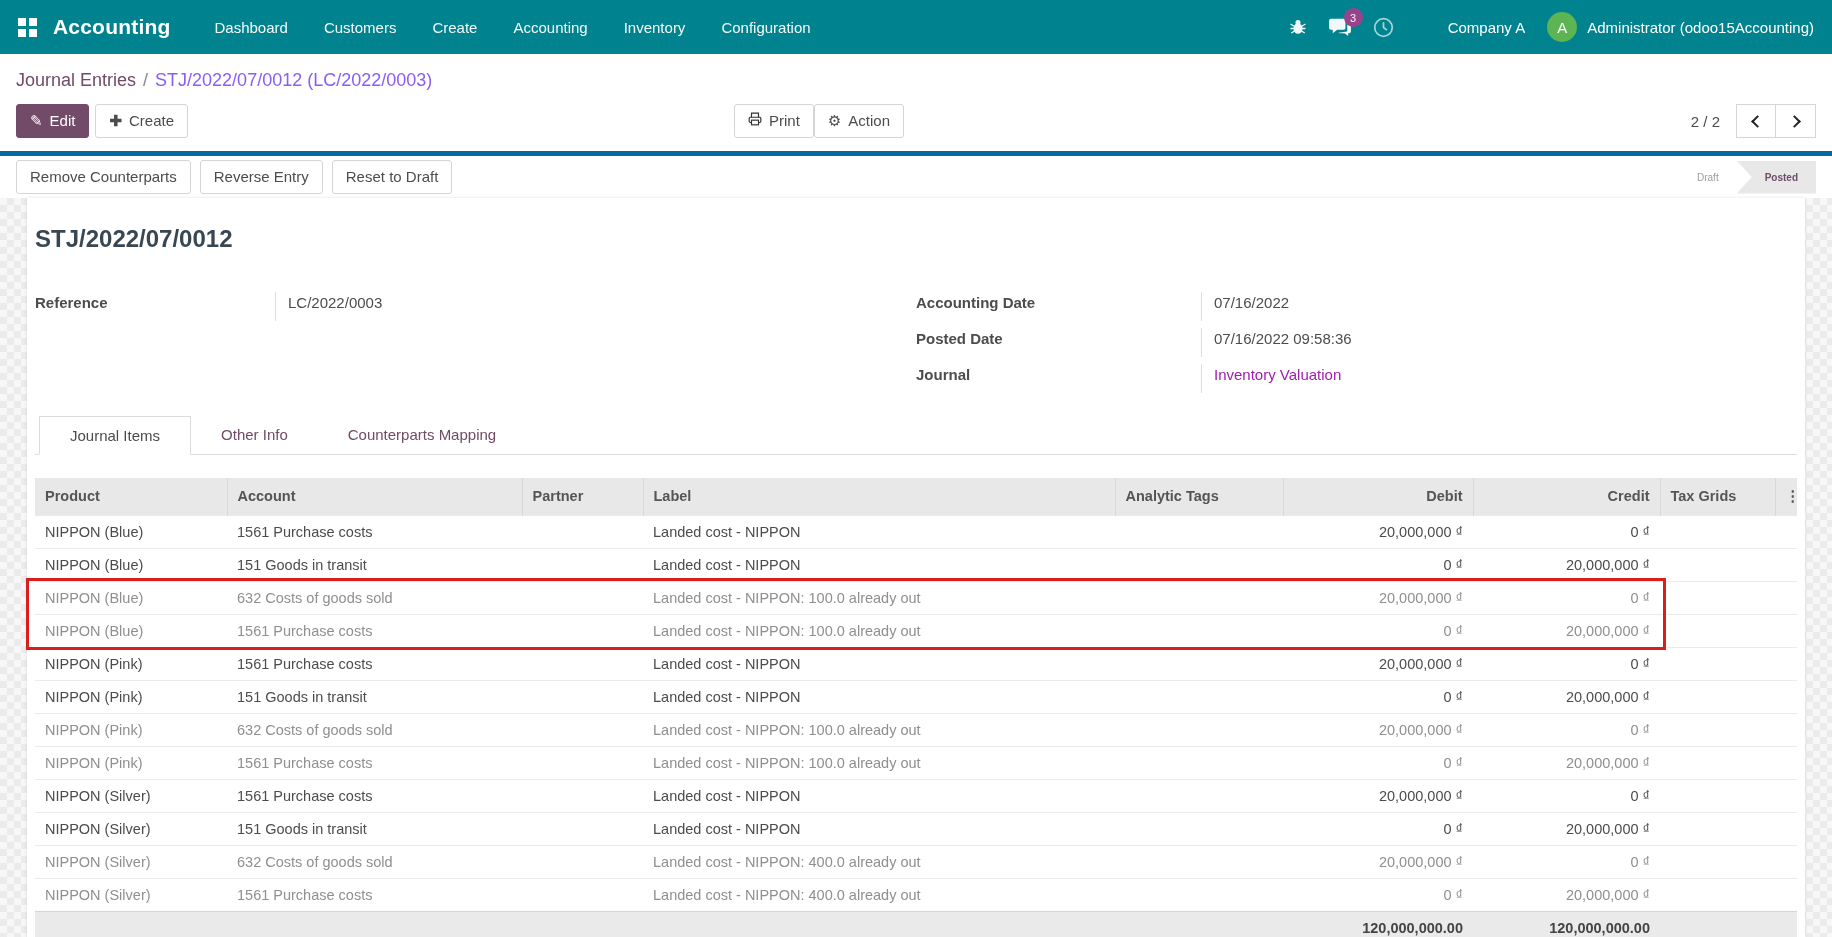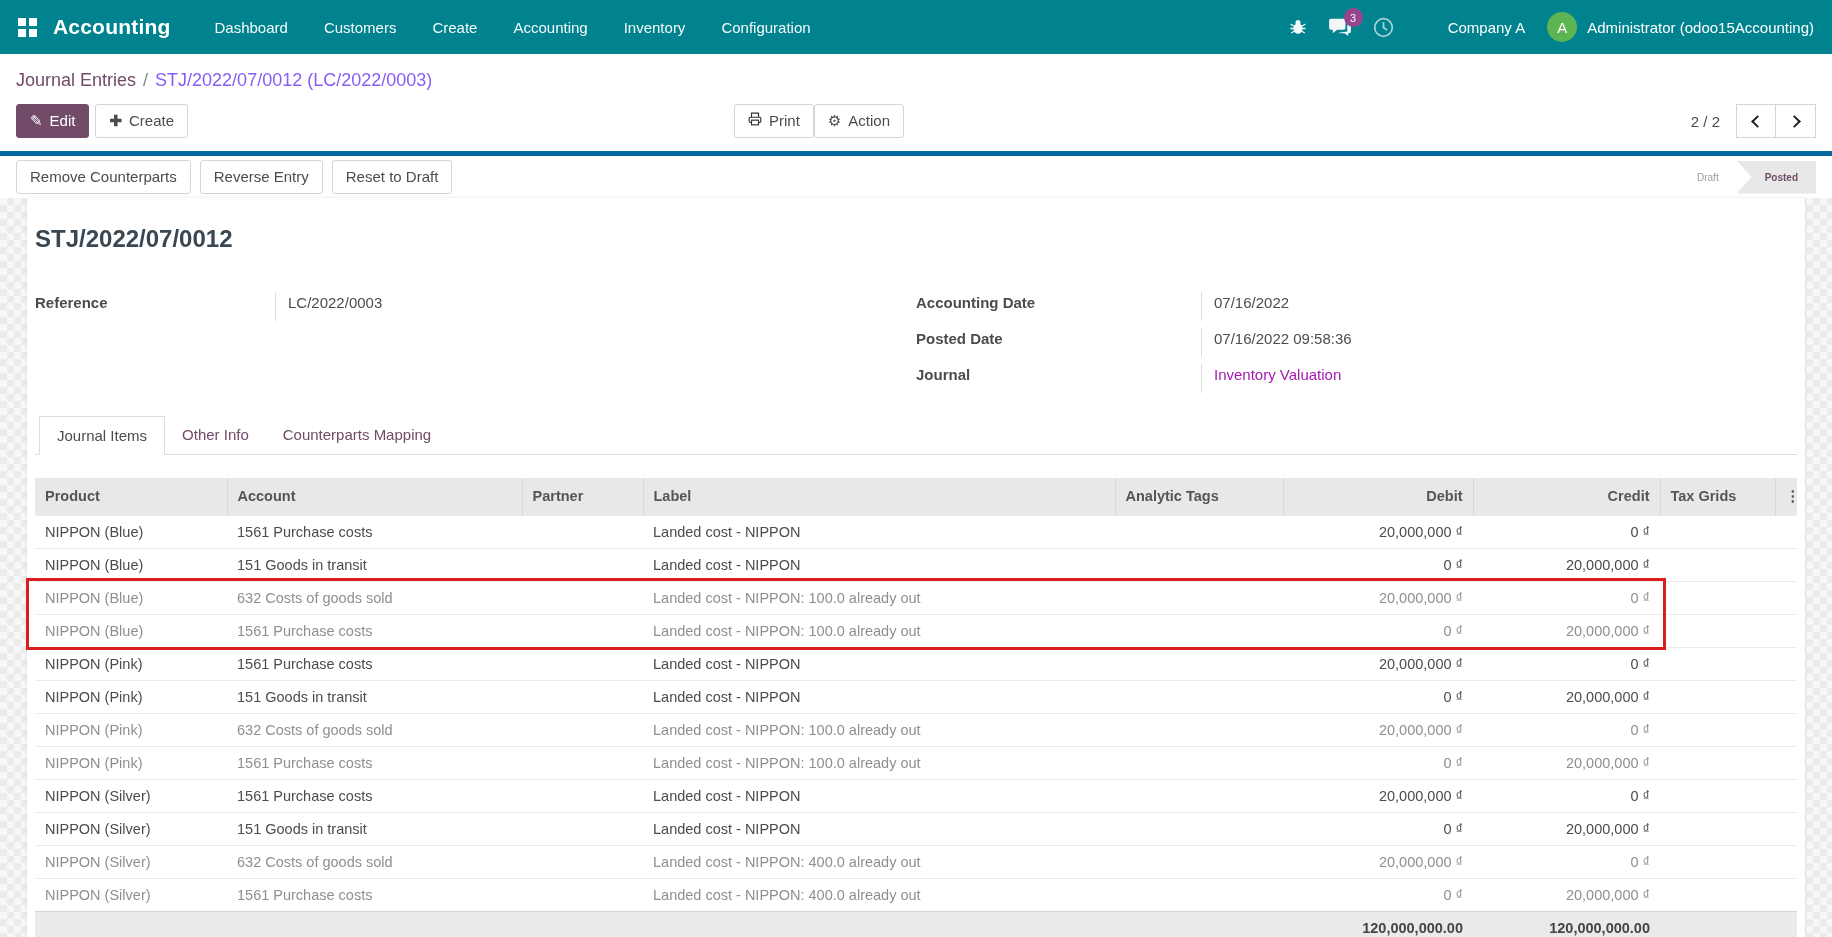--- a/index.html
+++ b/index.html
@@ -91,21 +91,21 @@
   .group { width:50%; }
   .field-row { display:grid; min-height:31px; margin-bottom:5px; align-items:start; font-size:15px; }
   .group-left  .field-row { grid-template-columns:240px auto; }
   .group-right .field-row { grid-template-columns:285px auto; }
   .field-label { font-weight:700; color:#4c4c4c; padding-top:2px; }
   .field-value { border-left:1px solid #ddd; padding:2px 0 2px 12px; min-height:29px; color:#4c4c4c; }
   .field-value.link { color:#a21caf; cursor:pointer; }
 
   
   .tabs { display:flex; margin-top:15px; border-bottom:1px solid #dcdcdc; padding-left:4px; }
-  .tab { padding:10px 17px; font-size:15px; cursor:pointer; color:#714B67; position:relative; top:1px; }
+  .tab { padding:10px 30px; font-size:15px; cursor:pointer; color:#714B67; position:relative; top:1px; }
   .tab.active {
     color:#4c4c4c; background:#fff; border:1px solid #dcdcdc; border-bottom:1px solid #fff;
   }
 
   
   .table-wrap { position:relative; margin-top:23px; }
   table { width:100%; border-collapse:collapse; table-layout:fixed; font-size:14.5px; }
   thead th {
     background:#e8e8e8; color:#555; font-weight:700; text-align:left;
     height:37px; padding:0 10px; border-left:1px solid #d8d8d8; cursor:pointer;

